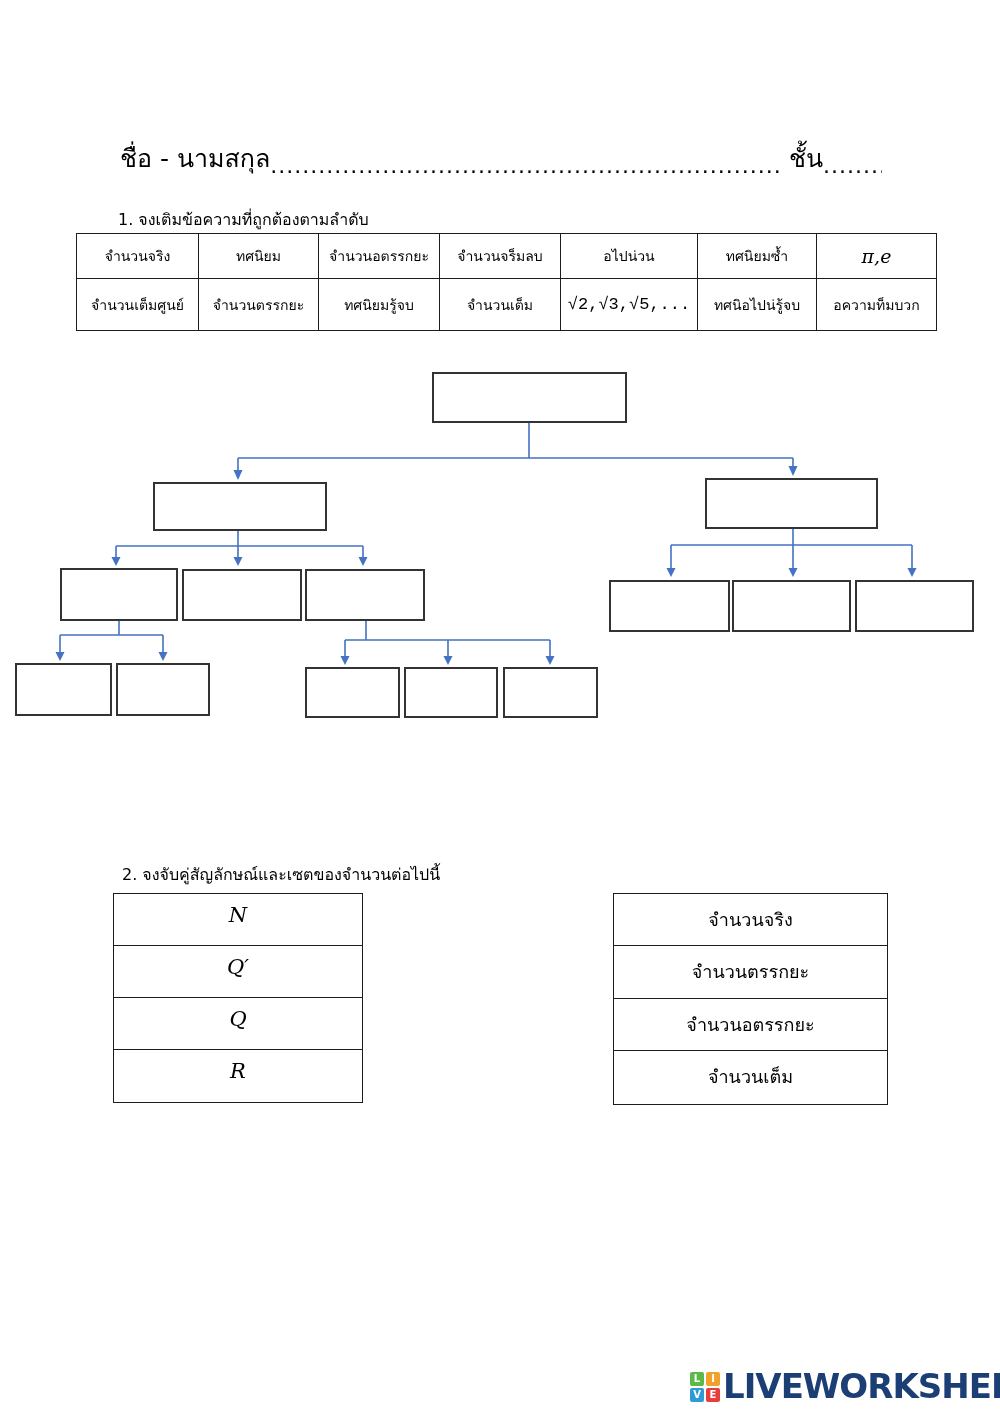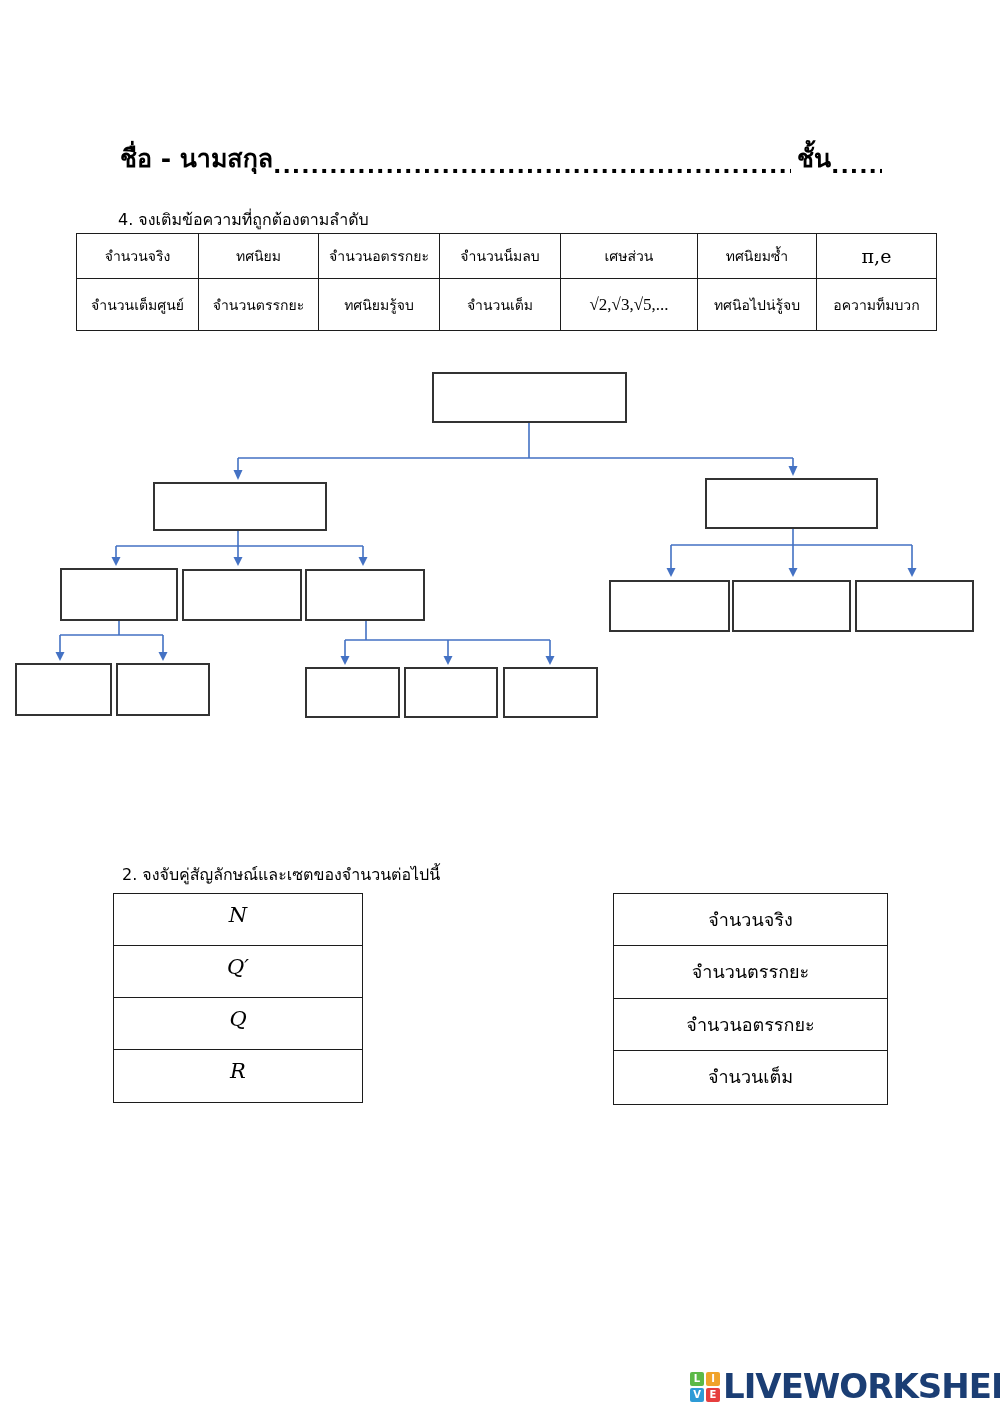--- a/index.html
+++ b/index.html
@@ -6,42 +6,42 @@
   html,body { background:#ffffff; }
   body { font-family:"DejaVu Sans","Liberation Sans",sans-serif; color:#111; }
   #page {
     position:relative; width:1000px; height:1414px; background:#fff; overflow:hidden;
   }
 
   
   .header-line {
     position:absolute; left:120px; top:138px; width:762px; height:40px;
     display:flex; align-items:flex-end; white-space:nowrap; overflow:hidden;
-    font-weight:bold; font-size:25px; color:#000;
+    font-weight:normal; font-size:25px; color:#000;
   }
   .header-line .dots-fill { flex:1 1 auto; overflow:hidden; letter-spacing:1px; font-size:22px; }
   .header-line .dots-tail { width:92px; overflow:hidden; letter-spacing:1px; font-size:22px; }
   .header-line .lbl { flex:0 0 auto; }
   .header-line .lbl.class { margin-left:6px; }
 
   
   .q-label { position:absolute; font-size:16px; color:#000; }
   #q1-label { left:118px; top:207px; }
   #q2-label { left:122px; top:862px; }
 
   
   #word-table { position:absolute; left:76px; top:233px; border-collapse:collapse; table-layout:fixed; }
   #word-table td {
     border:1.5px solid #1c1c1c; text-align:center; vertical-align:middle;
     font-size:14px; padding:2px; background:#fff; color:#000;
   }
   #word-table tr:nth-child(1) td { height:45px; }
   #word-table tr:nth-child(2) td { height:52px;text-align:center; }
-  .math-cell { font-family:"DejaVu Serif","Liberation Serif",serif; font-size:19px !important; }
-  .sqrt-cell { font-family:Liberation Serif, serif; font-size:17px !important; }
+  .math-cell { font-family:"DejaVu Serif","Liberation Serif",serif; font-style:italic; font-size:19px !important; }
+  .sqrt-cell { font-family:Liberation Mono, monospace; font-size:17px !important; }
 
   
   .tree-box { position:absolute; background:#fff; border:2px solid #333; }
   #connectors { position:absolute; left:0; top:360px; width:1000px; height:380px; }
 
   
   .match-table { position:absolute; border:1.5px solid #1c1c1c; background:#fff; }
   .match-row { border-bottom:1.5px solid #1c1c1c; display:flex; justify-content:center; align-items:flex-start; }
   .match-row:last-child { border-bottom:none; }
   #symbol-table { left:113px; top:893px; width:250px; }
@@ -66,39 +66,39 @@
 
 <div id="page">
 
   <div class="header-line">
     <span class="lbl">ชื่อ - นามสกุล</span>
       <span class="dots-fill">....................................................................................................</span>
       <span class="lbl class">ชั้น</span>
       <span class="dots-tail">.....................</span>
   </div>
 
-  <div class="q-label" id="q1-label">4. จงเติมข้อความที่ถูกต้องตามลำดับ</div>
+  <div class="q-label" id="q1-label">1. จงเติมข้อความที่ถูกต้องตามลำดับ</div>
 
   <table id="word-table">
     <colgroup>
       <col style="width:122px">
         <col style="width:120px">
         <col style="width:121px">
       <col style="width:121px">
         <col style="width:137px">
         <col style="width:119px">
         <col style="width:120px">
     </colgroup>
     <tbody>
         <tr>
       <td>จำนวนจริง</td>
       <td>ทศนิยม</td>
       <td>จำนวนอตรรกยะ</td>
-      <td>จำนวนน็มลบ</td>
-      <td>เศษส่วน</td>
+      <td>จำนวนจร็มลบ</td>
+      <td>อไปน่วน</td>
       <td>ทศนิยมซ้ำ</td>
       <td class="math-cell">π,e</td>
     </tr>
     <tr>
       <td>จำนวนเต็มศูนย์</td>
       <td>จำนวนตรรกยะ</td>
       <td>ทศนิยมรู้จบ</td>
       <td>จำนวนเต็ม</td>
       <td class="sqrt-cell">√2,√3,√5,...</td>
       <td>ทศนิอไปน่รู้จบ</td>

